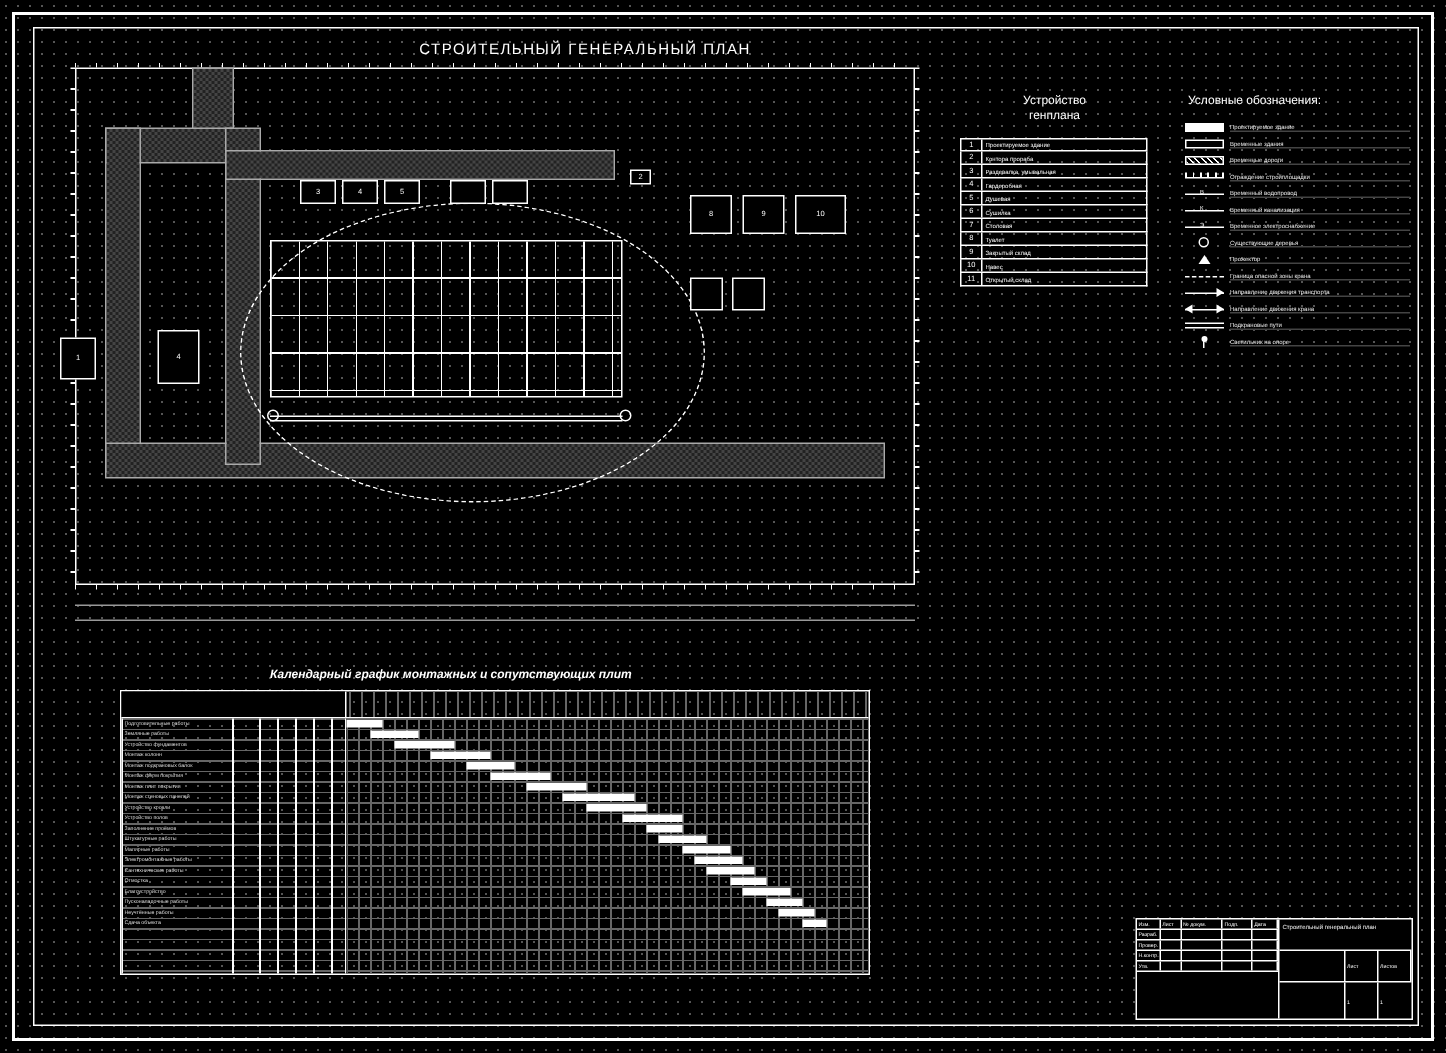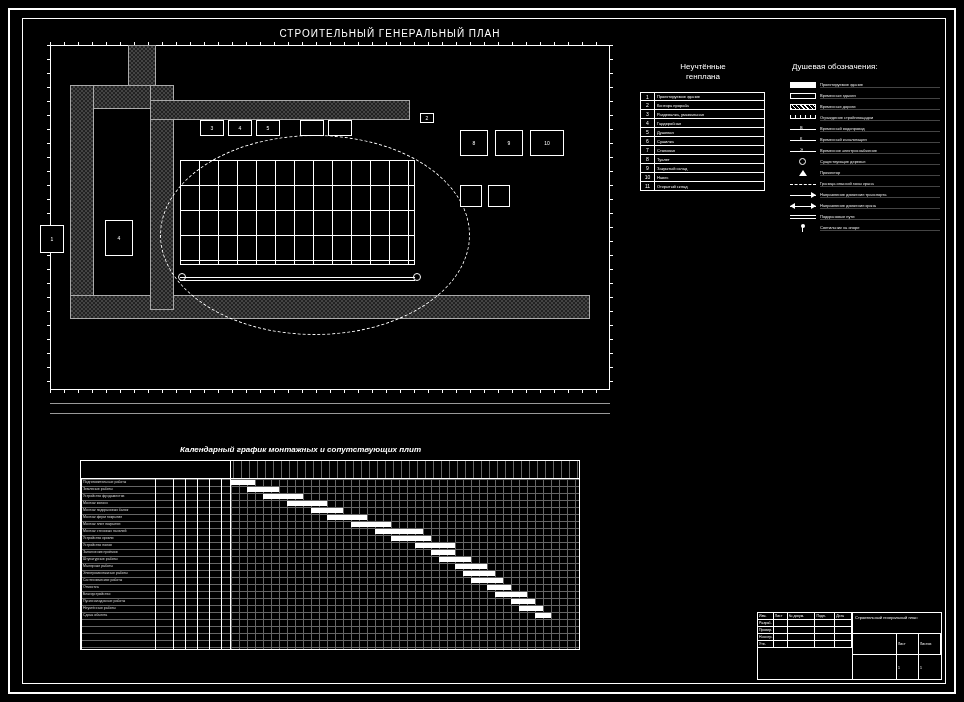--- a/index.html
+++ b/index.html
@@ -224,21 +224,21 @@
   <div class="take-box" style="left:410px;top:140px;width:22px;height:22px;"></div>
   <div class="take-box" style="left:438px;top:140px;width:22px;height:22px;"></div>
 
   <div class="take-box" style="left:-10px;top:180px;width:24px;height:28px;border-width:1px;">1</div>
   <div class="take-box" style="left:55px;top:175px;width:28px;height:36px;">4</div>
 
   <div class="dim-line" style="left:0;top:358px;width:560px;"></div>
   <div class="dim-line" style="left:0;top:368px;width:560px;"></div>
 </div>
 
-<div class="legend-title" style="left:648px;top:62px;width:110px;white-space:pre-line;">Неучтённые
+<div class="legend-title" style="left:648px;top:62px;width:110px;white-space:pre-line;">Устройство
 генплана</div>
 
 <div class="expl" id="expl-table">
     <div class="expl-row">
       <div class="n">1</div>
       <div class="t">Проектируемое здание</div>
     </div>
     <div class="expl-row">
       <div class="n">2</div>
       <div class="t">Контора прораба</div>
@@ -274,21 +274,21 @@
     <div class="expl-row">
       <div class="n">10</div>
       <div class="t">Навес</div>
     </div>
     <div class="expl-row">
       <div class="n">11</div>
       <div class="t">Открытый склад</div>
     </div>
   </div>
 
-<div class="legend-title" style="left:792px;top:62px;width:150px;text-align:left;">Душевая обозначения:</div>
+<div class="legend-title" style="left:792px;top:62px;width:150px;text-align:left;">Условные обозначения:</div>
 <div class="symbols" id="symbols">
     <div class="sym-row">
       <div class="sym-icon">
         <div style="position:absolute;inset:0;background:#fff;height:6px;top:1px;"></div>
       </div>
       <div class="sym-label">Проектируемое здание</div>
     </div>
     <div class="sym-row">
       <div class="sym-icon">
         <div style="position:absolute;inset:0;border:1px solid #fff;height:6px;top:1px;"></div>

